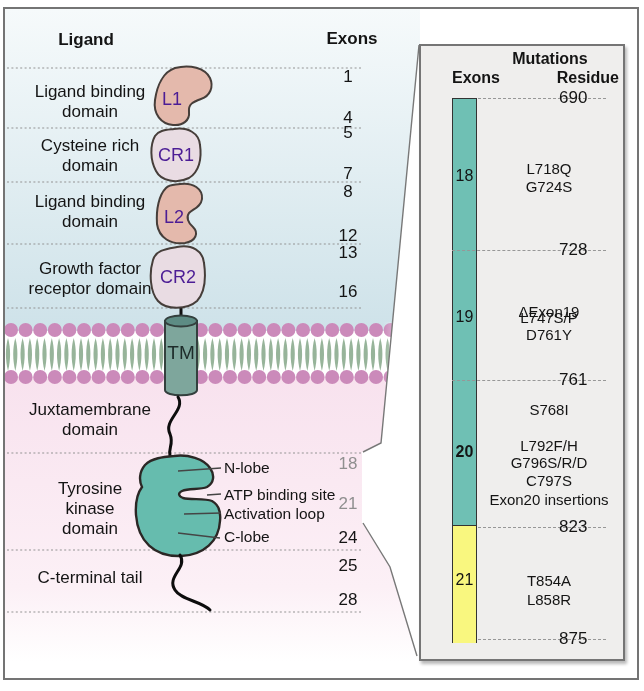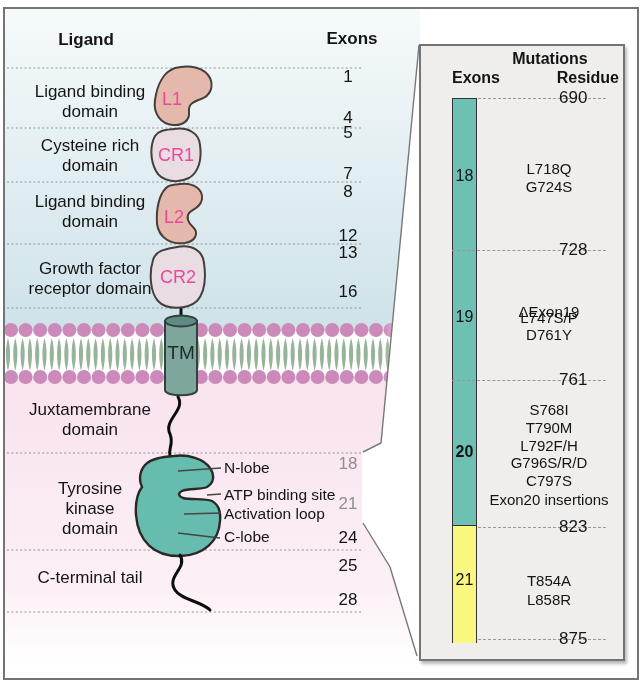--- a/index.html
+++ b/index.html
@@ -7,21 +7,21 @@
          font-family:"Liberation Sans",sans-serif;color:#141414;overflow:hidden;}
   .frame{position:absolute;left:3px;top:7px;width:632px;height:669px;
          border:2px solid #747474;pointer-events:none;z-index:6;}
   svg.art{position:absolute;left:0;top:0;z-index:1;}
   .txt{position:absolute;z-index:2;}
   .hdr{font-weight:bold;font-size:17px;text-align:center;}
   .domain-label{font-size:17px;line-height:20px;text-align:center;white-space:pre-line;width:160px;left:10px;}
   .exon-num{font-size:17px;width:40px;left:328px;text-align:center;height:20px;line-height:20px;}
   .exon-num.gray{color:#8f8f8f;}
   .anno{font-size:15.5px;left:224px;width:140px;height:20px;line-height:20px;}
-  .bloblabel{font-size:18px;text-align:center;color:#ec4899;}
+  .bloblabel{font-size:18px;text-align:center;color:#4c1d95;}
   .tmlabel{font-size:19px;text-align:center;color:#1d2b29;}
   .panel{position:absolute;left:419px;top:44px;width:202px;height:613px;
          background:#efeeed;border:2px solid #757575;box-shadow:2px 3px 3px rgba(0,0,0,0.28);
          z-index:3;}
   .panel .abs{position:absolute;margin-left:28px;}
   .p-title{left:0;top:4px;width:100%;text-align:center;font-weight:bold;font-size:16px;}
   .p-col{font-weight:bold;font-size:16px;top:23px;height:18px;line-height:18px;}
   .bar{left:3px;top:52px;width:23px;height:543px;border:1px solid #333;z-index:1;}
   .bar .teal{position:absolute;left:0;top:0;width:100%;height:426px;}
   .bar .yellow{position:absolute;left:0;top:426px;width:100%;height:117px;}
@@ -295,21 +295,20 @@
     <div class="abs barnum" style="top:524px;">21</div>
 
     <div class="abs mut" style="top:114px;">L718Q</div>
     <div class="abs mut" style="top:132px;">G724S</div>
 
     <div class="abs mut" style="top:257px;">ΔExon19</div>
     <div class="abs mut" style="top:263px;">L747S/P</div>
     <div class="abs mut" style="top:280px;">D761Y</div>
 
     <div class="abs mut" style="top:355px;">S768I</div>
-    <div class="abs mut" style="top:373px;">T790M</div>
     <div class="abs mut" style="top:391px;">L792F/H</div>
     <div class="abs mut" style="top:408px;">G796S/R/D</div>
     <div class="abs mut" style="top:426px;">C797S</div>
     <div class="abs mut" style="top:445px;">Exon20 insertions</div>
 
     <div class="abs mut" style="top:526px;">T854A</div>
     <div class="abs mut" style="top:545px;">L858R</div>
   </div>
 
   <div class="frame"></div>

